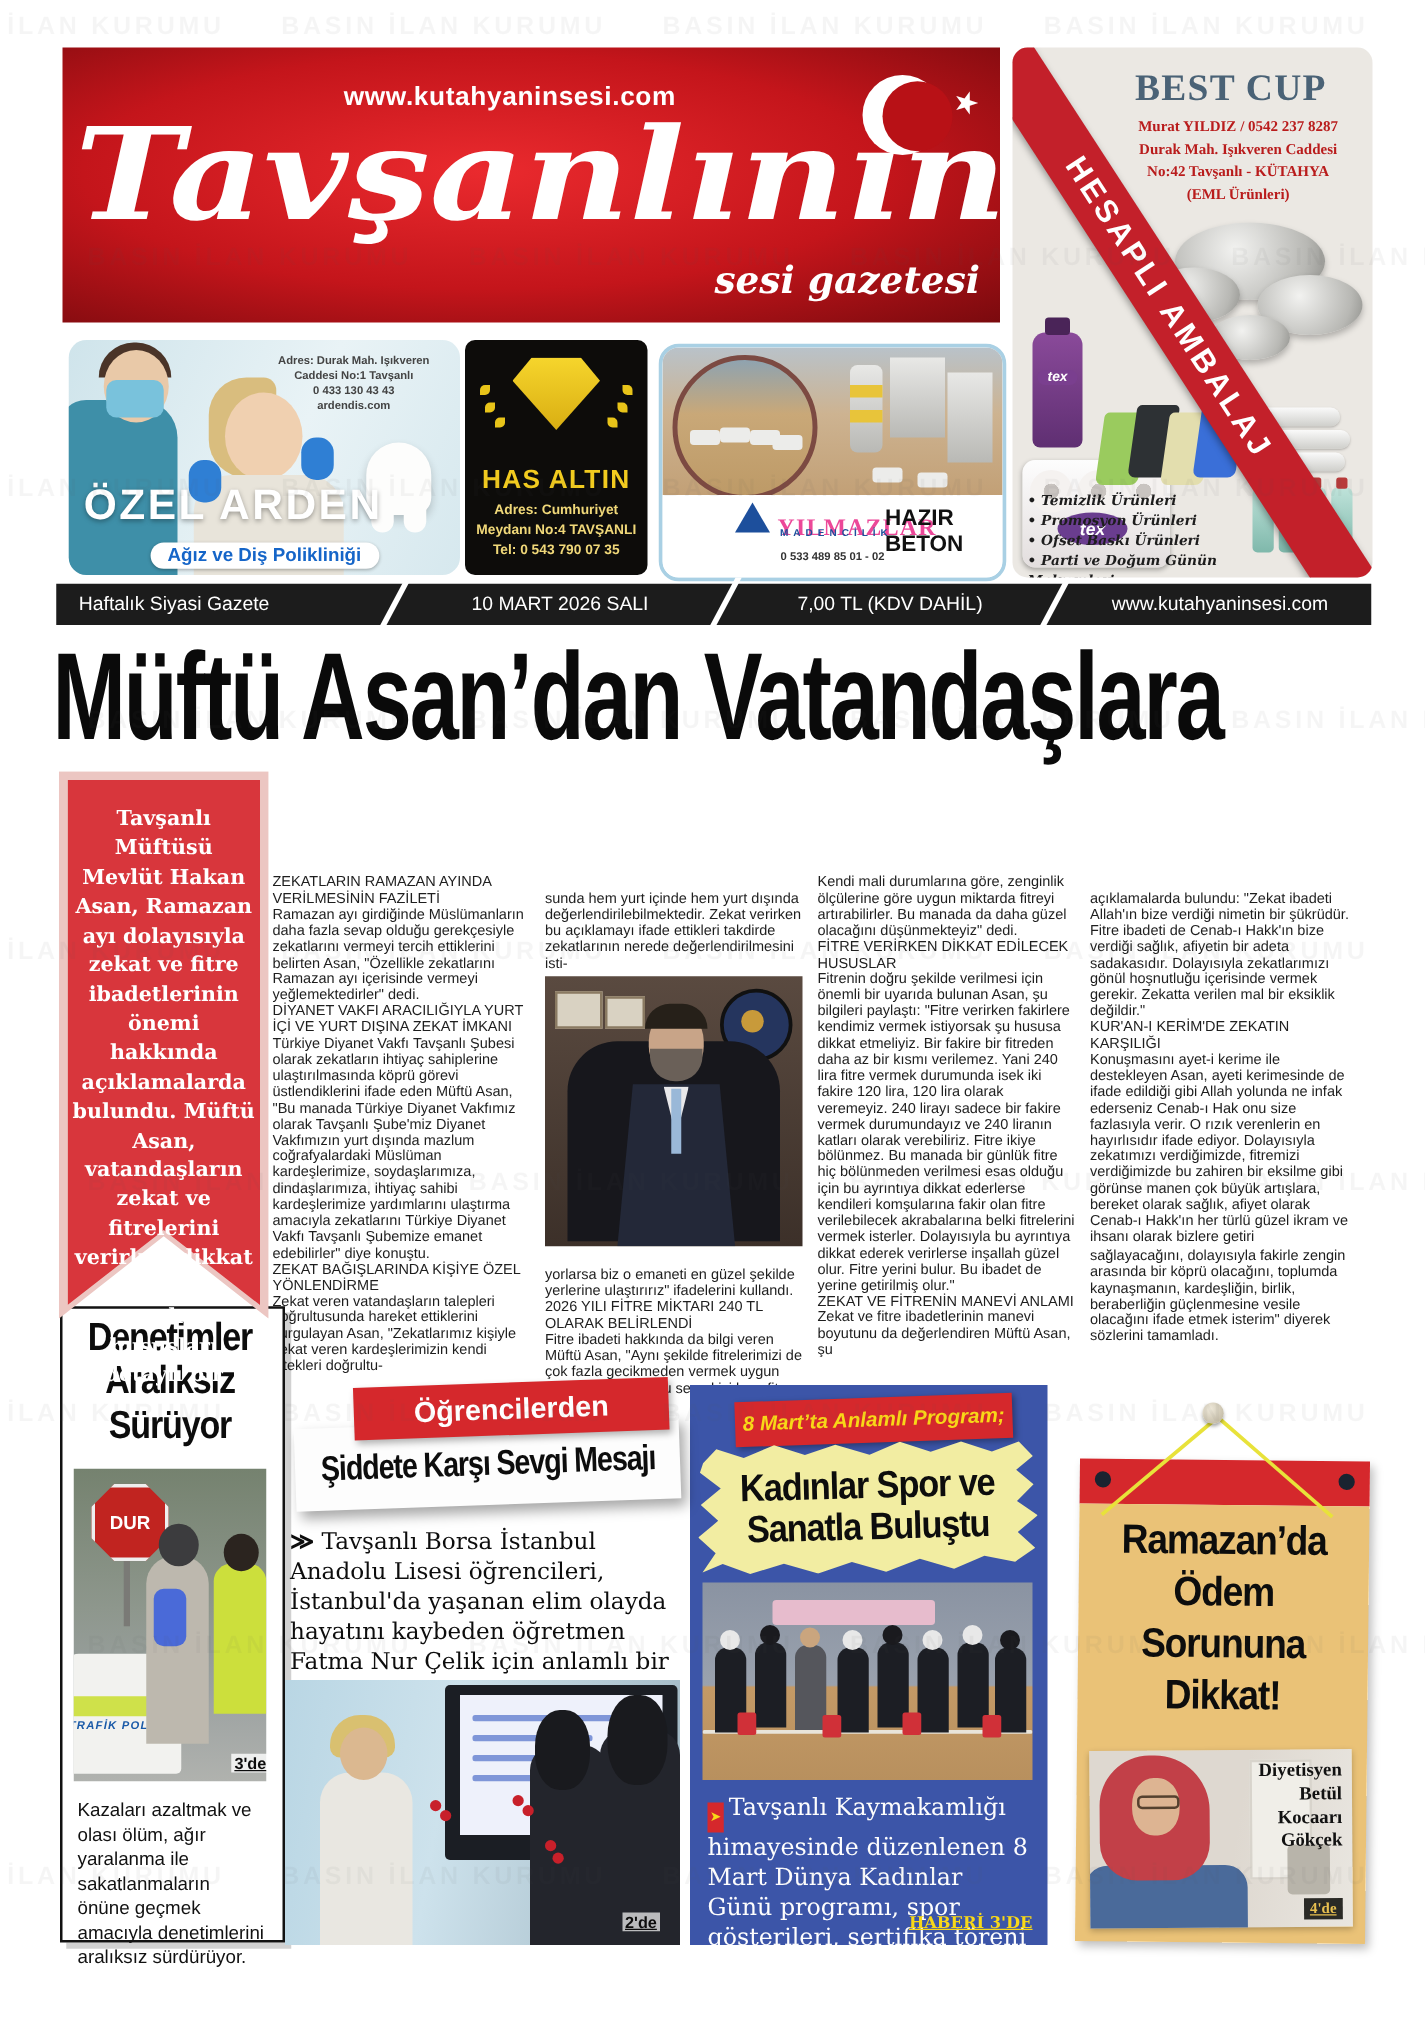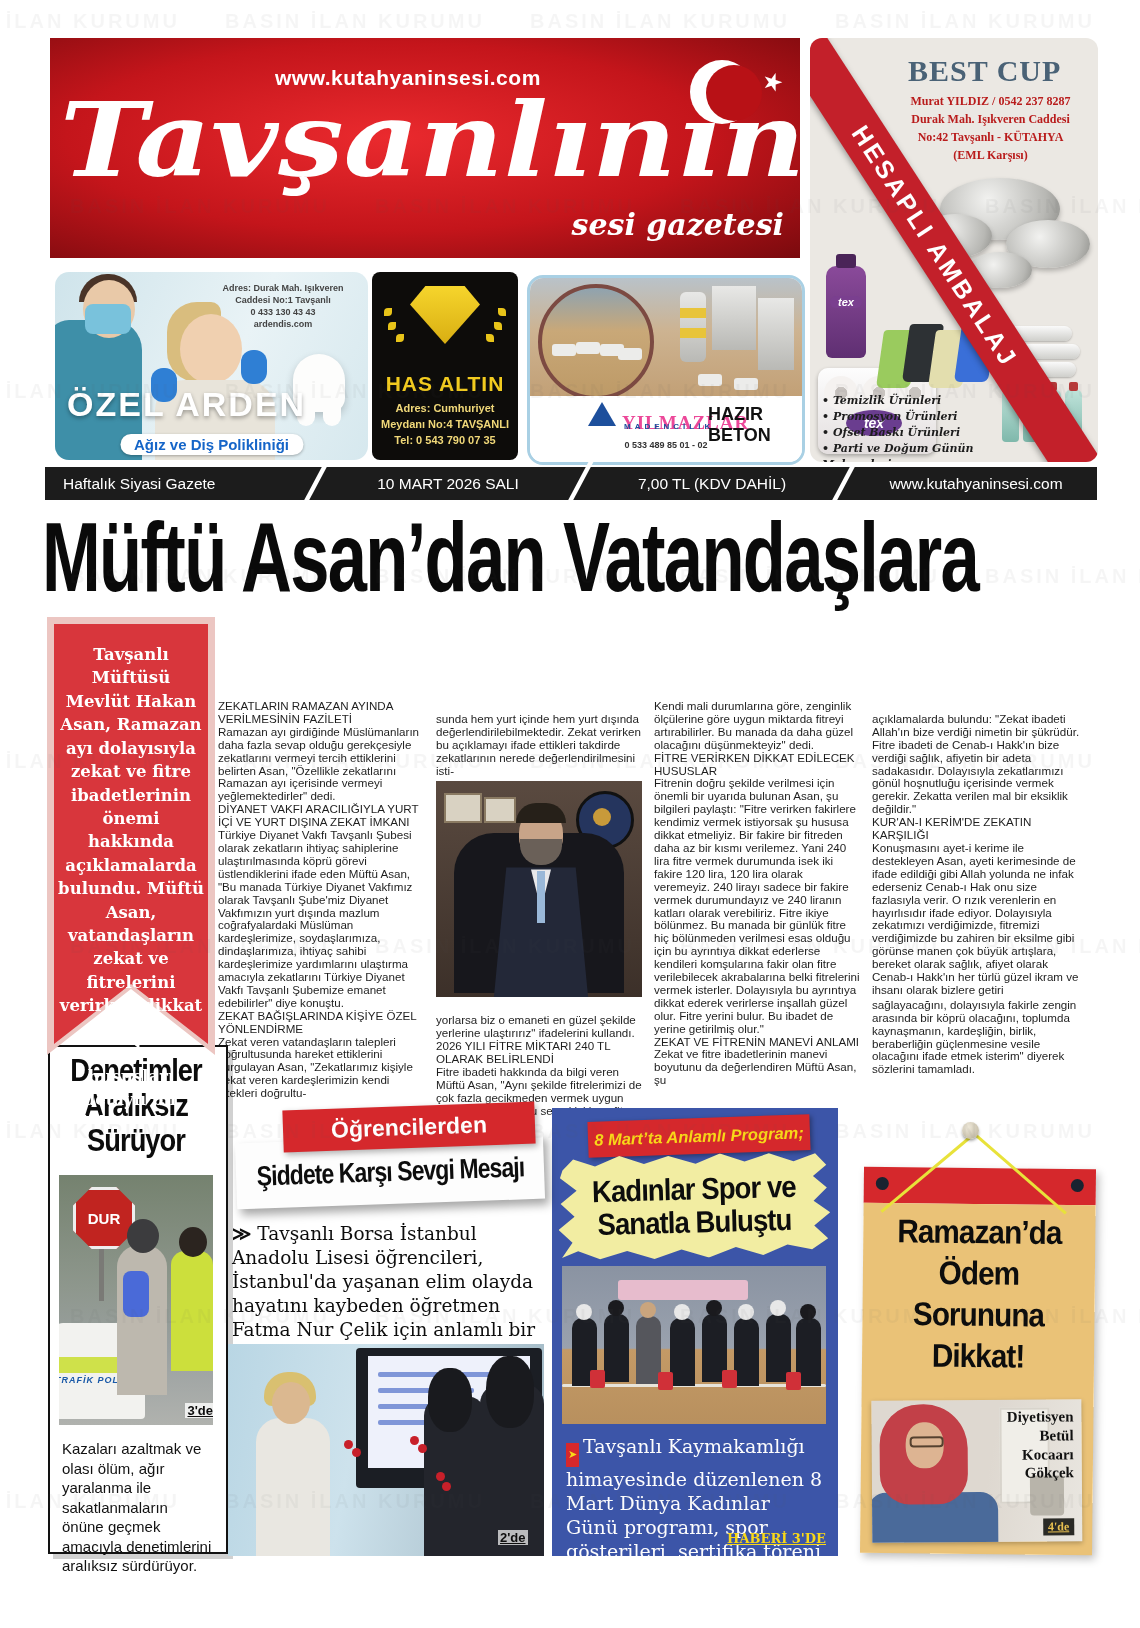--- a/index.html
+++ b/index.html
@@ -245,21 +245,21 @@
     <div class="abs crescent-outer"></div>
     <div class="abs crescent-inner"></div>
     <div class="abs mh-star">★</div>
   </div>
 
   <div class="abs" id="bestcup">
     <div class="abs bc-title">BEST CUP</div>
     <div class="abs bc-line" style="top:56px;">Murat YILDIZ / 0542 237 8287</div>
     <div class="abs bc-line" style="top:74px;">Durak Mah. Işıkveren Caddesi</div>
     <div class="abs bc-line" style="top:92px;">No:42 Tavşanlı - KÜTAHYA</div>
-    <div class="abs bc-line" style="top:110px;">(EML Karşısı)</div>
+    <div class="abs bc-line" style="top:110px;">(EML Ürünleri)</div>
     <div class="abs plate" style="left:130px;top:140px;width:120px;height:62px;"></div>
     <div class="abs plate" style="left:108px;top:176px;width:74px;height:44px;"></div>
     <div class="abs plate" style="left:196px;top:182px;width:84px;height:48px;"></div>
     <div class="abs plate" style="left:158px;top:214px;width:64px;height:36px;"></div>
     <div class="abs bc-bottle">
       <div class="bc-brand">tex</div>
     </div>
     <div class="abs bc-paper">
       <div class="roll" style="left:6px;"></div>
       <div class="roll" style="left:44px;"></div>

